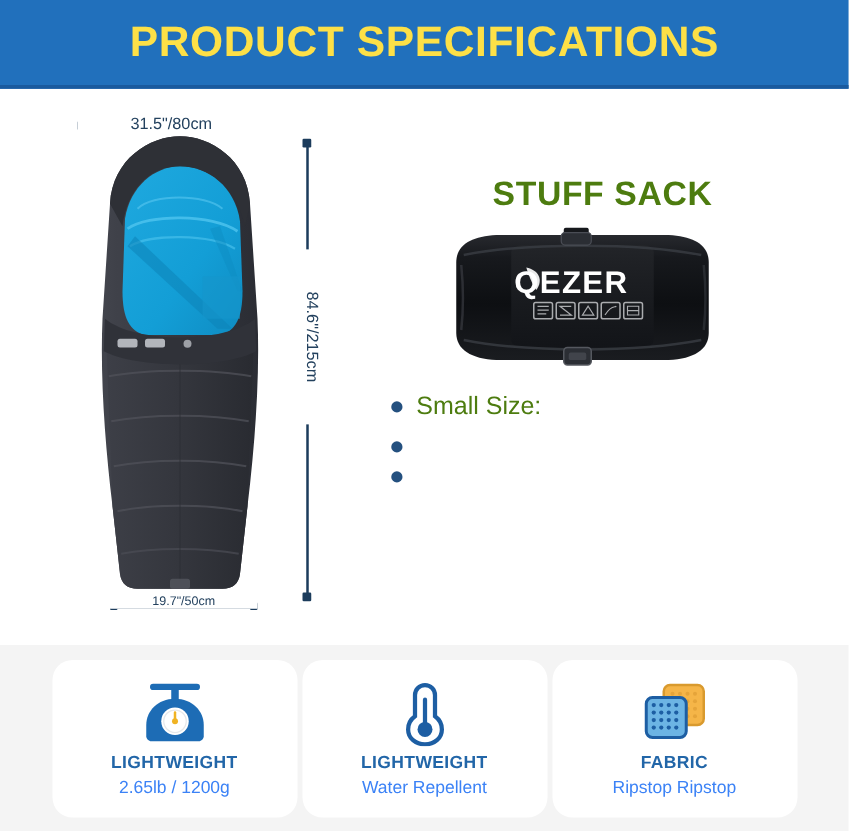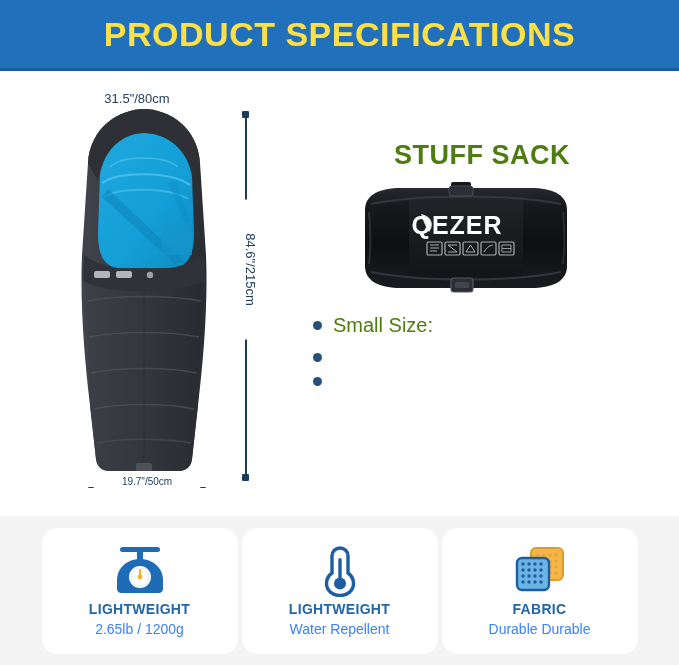--- a/index.html
+++ b/index.html
@@ -480,15 +480,15 @@
             <circle cx="24" cy="31" r="1.7"></circle>
             <circle cx="30" cy="31" r="1.7"></circle>
           <circle cx="12" cy="37" r="1.7"></circle>
             <circle cx="18" cy="37" r="1.7"></circle>
             <circle cx="24" cy="37" r="1.7"></circle>
             <circle cx="30" cy="37" r="1.7"></circle>
         </g>
       </svg>
     </div>
     <div class="feature-title">FABRIC</div>
-    <div class="feature-sub">Durable Durable</div>
+    <div class="feature-sub">Ripstop Ripstop</div>
   </div>
 </div>
 
 </body></html>

